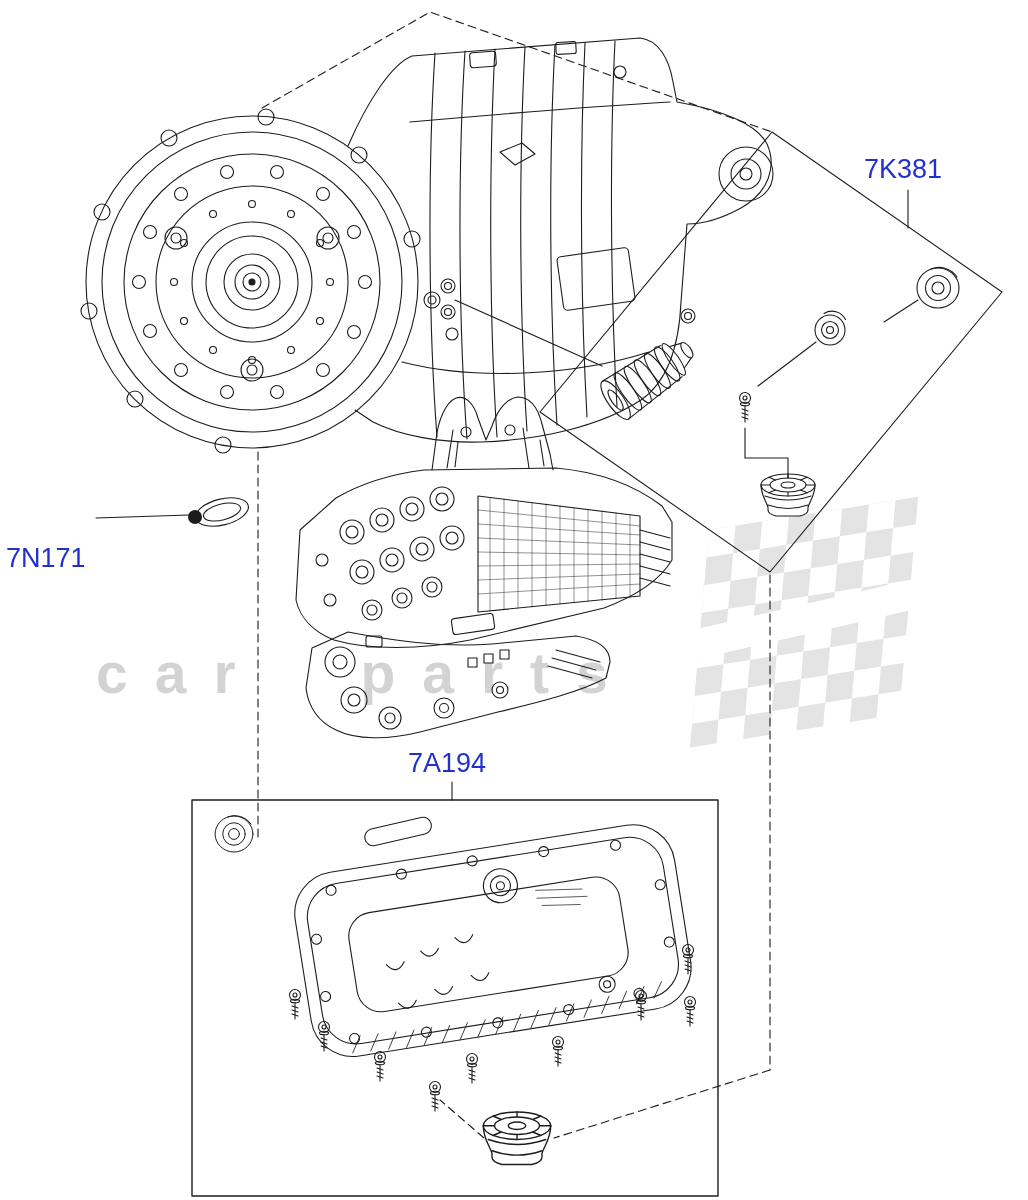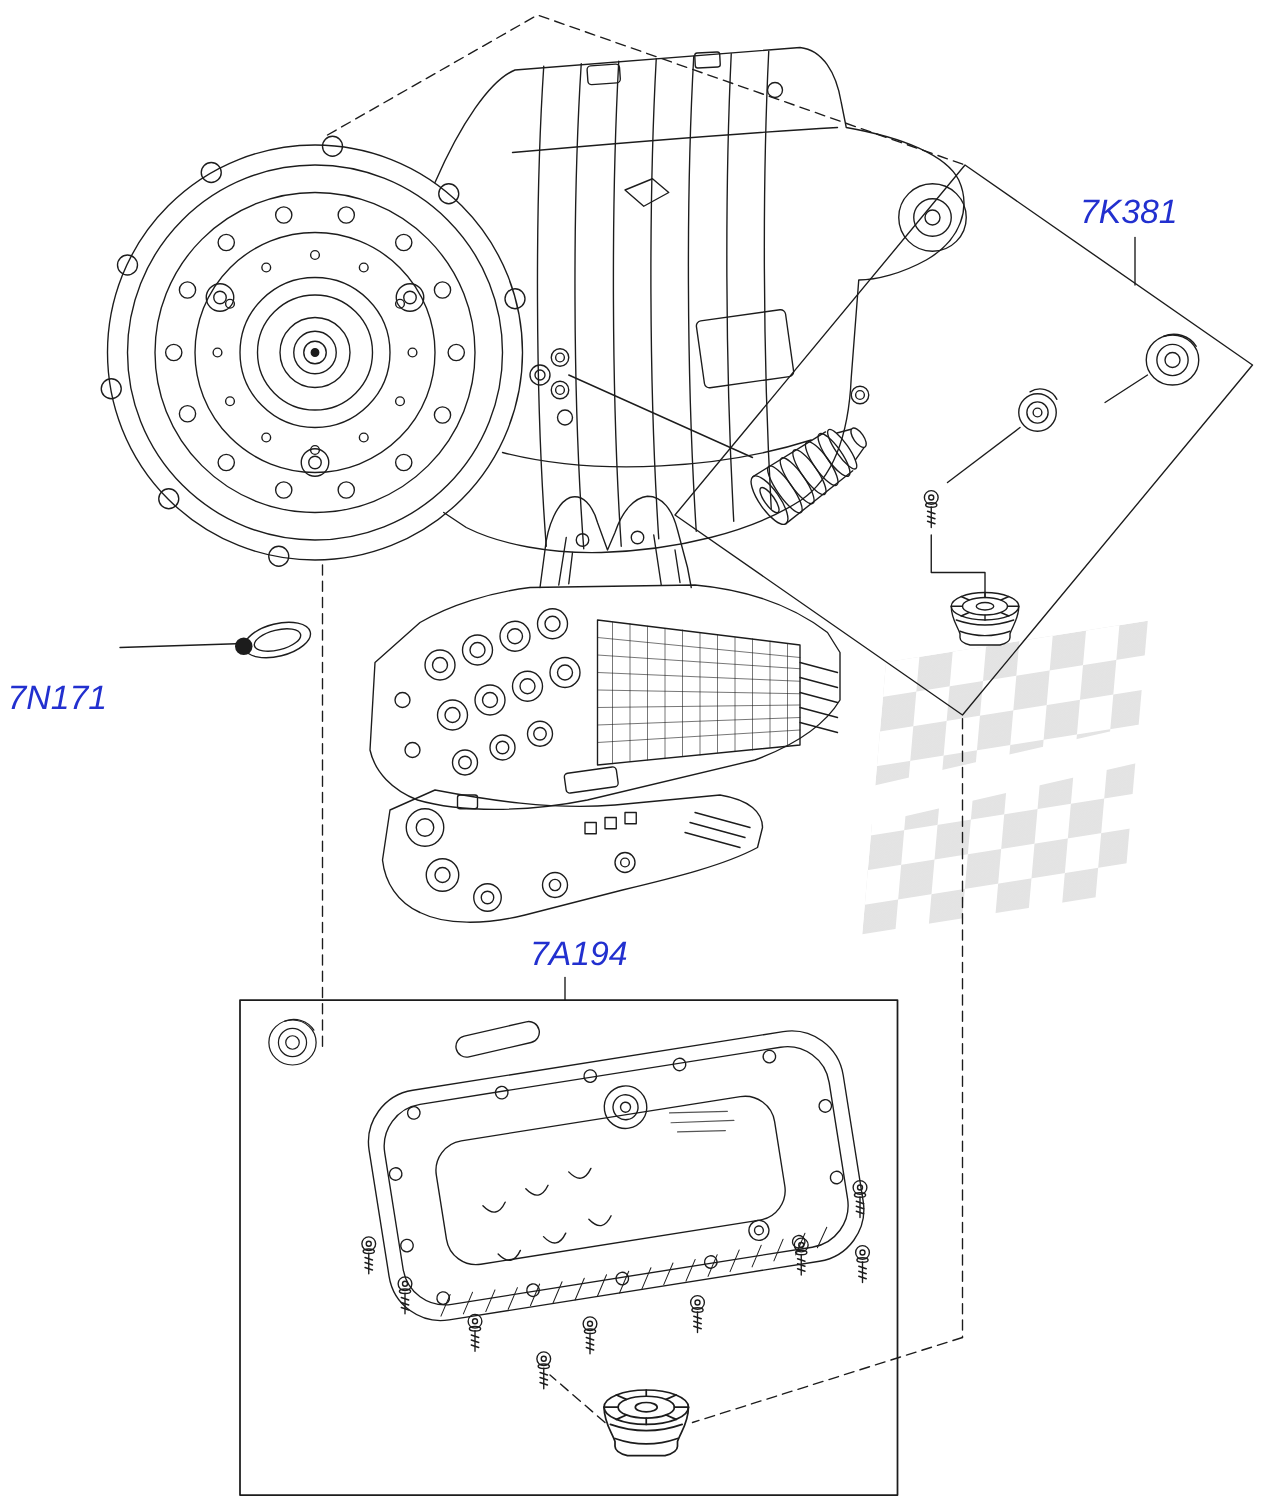--- a/index.html
+++ b/index.html
@@ -15,30 +15,31 @@
           font-size:57px;font-weight:bold;letter-spacing:27px;word-spacing:55px;
           color:rgba(168,168,168,0.5);user-select:none;white-space:nowrap;}
   .wm-flag{position:absolute;left:698px;top:516px;width:212px;height:212px;z-index:1;
            background:repeating-conic-gradient(rgba(205,205,205,.55) 0% 25%, rgba(255,255,255,0) 0% 50%);
            background-size:54px 54px;
            transform:rotate(-9deg) skewX(-14deg);}
   .flag-gap{position:absolute;left:-14px;top:88px;width:256px;height:30px;background:#fff;
             transform:rotate(-4deg);}
   svg.diagram{position:absolute;left:0;top:0;z-index:2;}
   .part-label{position:absolute;z-index:3;font-size:27px;color:#2230cf;cursor:pointer;
-              white-space:nowrap;font-style:italic;}
+              white-space:nowrap;}
   #lblK{left:864px;top:154px;}
   #lblN{left:6px;top:502px;margin-top:41px;}
-  #lblA{left:408px;top:748px;margin-left:16px;}
+  #lblA{left:408px;top:748px;}
 </style>
 </head>
 <body>
 
 <div class="canvas">
 
+  <div class="wm-sub">car parts</div>
   <div class="wm-flag">
     <div class="flag-gap"></div>
   </div>
 
   <svg class="diagram" width="1028" height="1200" viewBox="0 0 1028 1200" xmlns="http://www.w3.org/2000/svg" xmlns:xlink="http://www.w3.org/1999/xlink">
     <defs>
       <g id="icon-screw" stroke="#1c1c1c" stroke-width="1.1" fill="none">
         <circle cx="0" cy="0" r="5.5"></circle>
           <circle cx="0" cy="0" r="2"></circle>
         <ellipse cx="0" cy="6" rx="4.5" ry="1.8"></ellipse>

